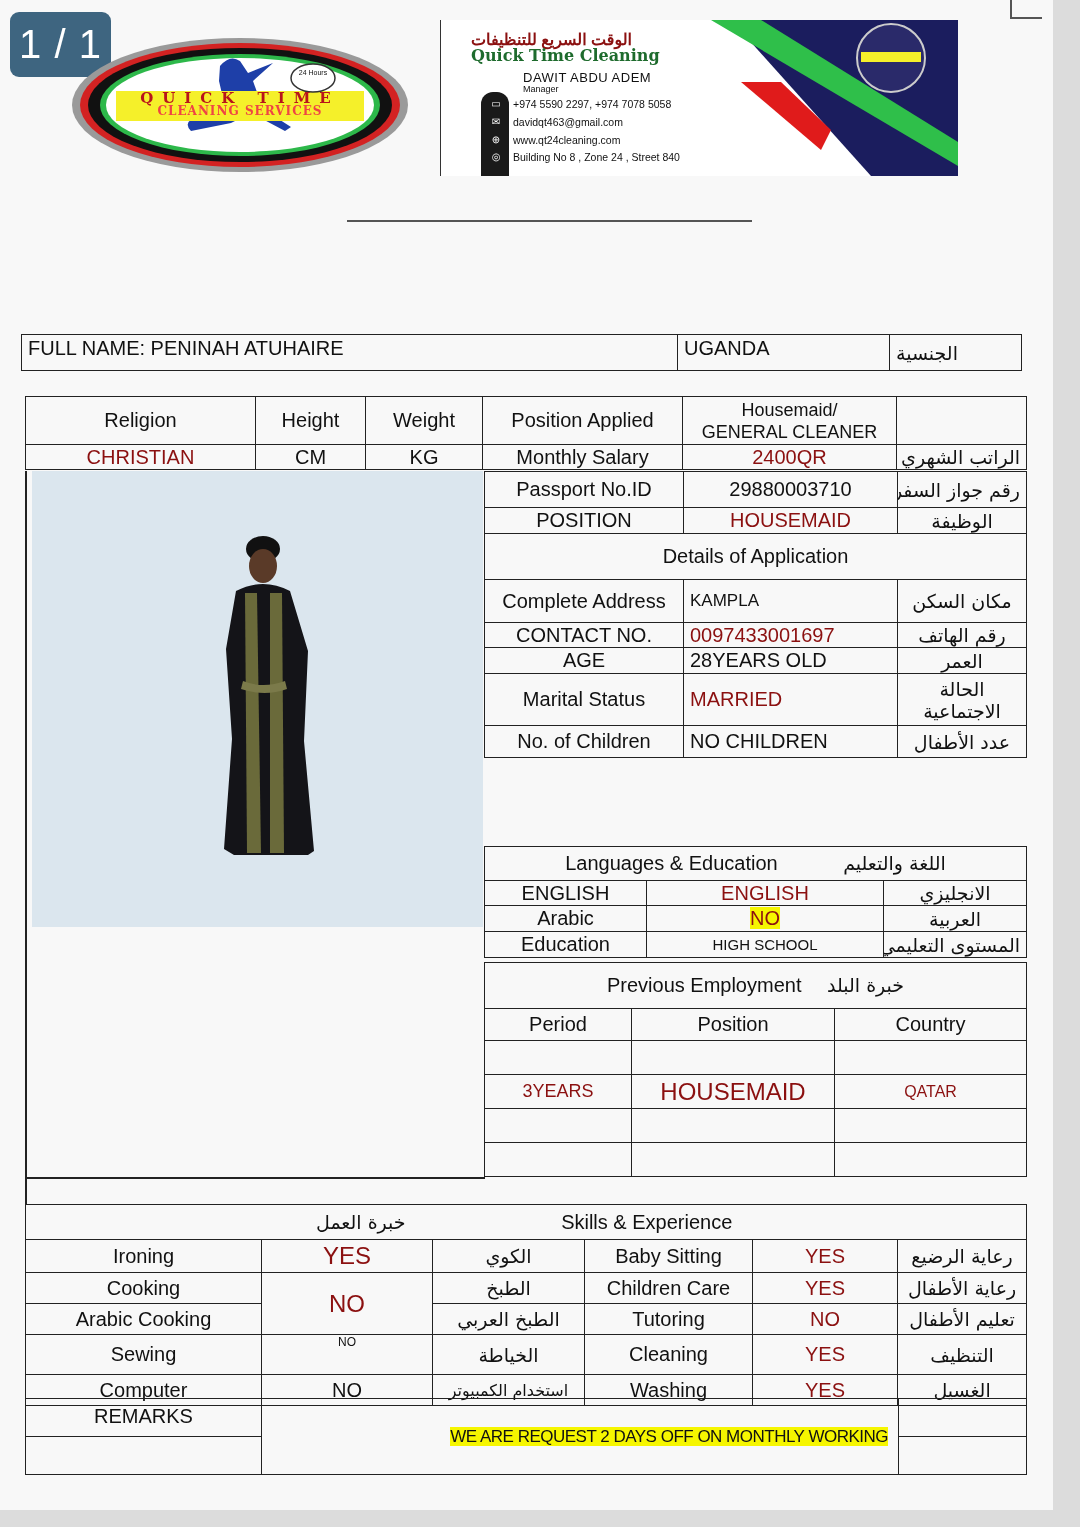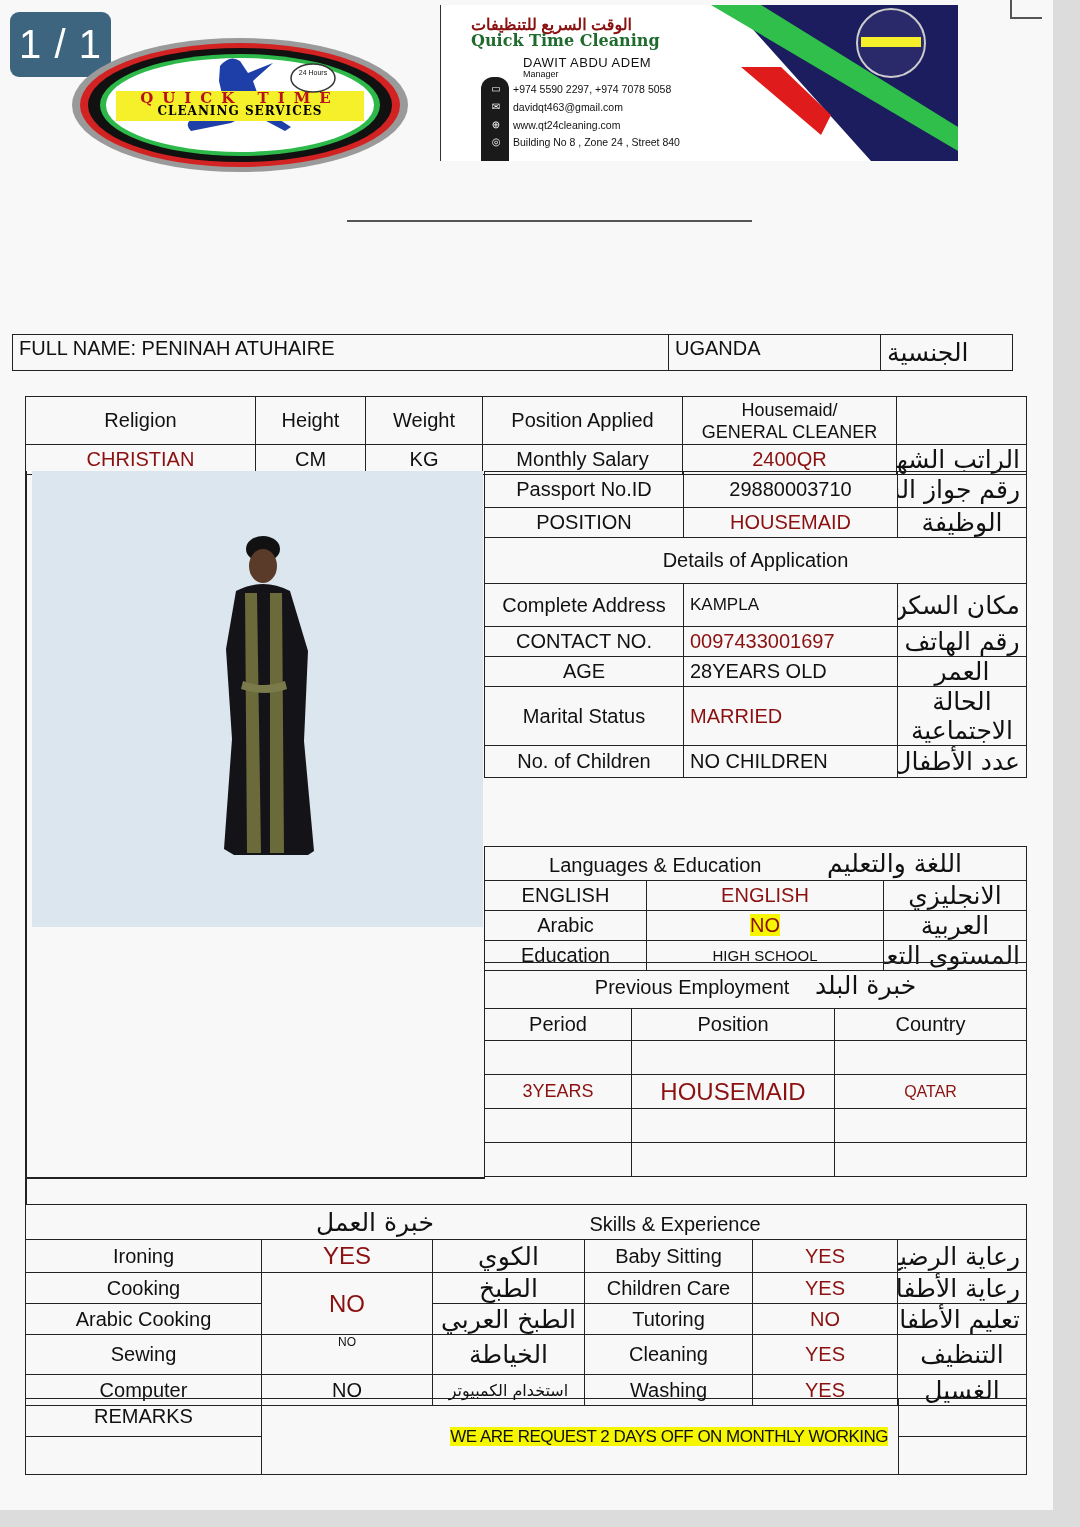--- a/index.html
+++ b/index.html
@@ -6,33 +6,33 @@
   body { width:1080px; height:1527px; background:#dcdcdc; position:relative; overflow:hidden;
          font-family:"Liberation Sans", sans-serif; color:#111; }
   .page { position:absolute; left:0; top:0; width:1053px; height:1510px; background:#f8f8f8; }
   .abs { position:absolute; }
   .badge { left:10px; top:12px; width:101px; height:65px; background:#3e6580; border-radius:9px;
            color:#fff; font-size:40px; display:flex; align-items:center; justify-content:center; letter-spacing:1px; }
   .corner-mark { left:1010px; top:0; width:30px; height:17px; border-left:2px solid #555; border-bottom:2px solid #555; }
   
   .logo { left:70px; top:36px; width:340px; height:138px; }
   
-  .card { left:440px; top:5px; width:517px; height:156px; background:#fff; border-left:1px solid #333; overflow:hidden; }
+  .card { left:440px; top:20px; width:517px; height:156px; background:#fff; border-left:1px solid #333; overflow:hidden; }
   .card-ar { left:30px; top:10px; font-size:16px; color:#8b1010; font-weight:bold; }
   .card-en { left:30px; top:26px; font-size:16px; color:#1e6b2d; font-weight:bold; font-family:"DejaVu Serif", serif; }
   .card-name { left:82px; top:50px; font-size:13px; letter-spacing:0.5px; }
   .card-role { left:82px; top:64px; font-size:9px; }
   .card-strip { left:40px; top:72px; width:28px; height:84px; background:#1a1a1a; border-radius:12px 12px 0 0; }
   .card-row { left:48px; font-size:10.5px; display:flex; align-items:center; gap:10px; }
   .card-row .ic { width:14px; height:12px; color:#fff; font-size:10px; line-height:12px; text-align:center; }
   .hline { left:347px; top:220px; width:405px; height:2px; background:#555; }
   table { border-collapse:collapse; position:absolute; table-layout:fixed; }
   td { border:1.5px solid #222; padding:0 6px; font-size:20px; text-align:center; vertical-align:middle; overflow:hidden; white-space:nowrap; }
   .red { color:#8b1010; }
-  .ar { font-family:"DejaVu Sans", sans-serif; font-size:25px; direction:rtl; }
+  .ar { font-family:"DejaVu Sans", sans-serif; font-size:19px; direction:rtl; }
   .left { text-align:left; }
   .hl { background:#f6f600; }
   .photo { left:32px; top:471px; width:451px; height:456px; background:#dbe6ee; }
 </style>
 </head>
 <body>
 
 <div class="page">
 
   <div class="abs badge">1 / 1</div>
@@ -43,21 +43,21 @@
       <ellipse cx="170" cy="69" rx="168" ry="67" fill="#9a9a9a"></ellipse>
       <ellipse cx="170" cy="69" rx="160" ry="62" fill="#d32222"></ellipse>
       <ellipse cx="170" cy="69" rx="152" ry="57" fill="#111"></ellipse>
       <ellipse cx="170" cy="69" rx="140" ry="51" fill="#2db84a"></ellipse>
       <ellipse cx="170" cy="69" rx="134" ry="47" fill="#fff"></ellipse>
       <path d="M150 30 q10 -12 20 -5 l8 12 l25 -10 l-20 18 l10 28 l28 18 l-6 4 l-34 -18 l-20 10 l-40 8 q-10 -10 10 -16 l24 -8 l-6 -26 z" fill="#1e3fa8"></path>
       <rect x="46" y="55" width="248" height="30" fill="#f5f02a"></rect>
       <ellipse cx="243" cy="42" rx="22" ry="14" fill="#fff" stroke="#333" stroke-width="1.5"></ellipse>
     </svg>
     <div class="abs" style="left:48px;top:55px;width:244px;text-align:center;font-family:'DejaVu Serif',serif;font-weight:bold;color:#b8141b;font-size:15px;letter-spacing:9px;line-height:14px;">QUICK TIME</div>
-    <div class="abs" style="left:48px;top:68px;width:244px;text-align:center;font-family:'DejaVu Serif',serif;font-weight:bold;color:#000000;font-size:12px;letter-spacing:1px;line-height:14px;">CLEANING SERVICES</div>
+    <div class="abs" style="left:48px;top:68px;width:244px;text-align:center;font-family:'DejaVu Serif',serif;font-weight:bold;color:#ef4444;font-size:12px;letter-spacing:1px;line-height:14px;">CLEANING SERVICES</div>
     <div class="abs" style="left:225px;top:33px;width:36px;text-align:center;font-size:7px;line-height:8px;">24 Hours</div>
   </div>
 
   <div class="abs card">
     <svg class="abs" style="left:0;top:0" width="517" height="156" viewBox="0 0 517 156">
       <polygon points="290,0 517,0 517,156 430,156" fill="#1b1d5e"></polygon>
       <polygon points="270,0 320,0 517,122 517,146" fill="#2fbf4a"></polygon>
       <polygon points="300,62 340,62 390,110 380,130" fill="#e01b1b"></polygon>
       <circle cx="450" cy="38" r="34" fill="#2a2a6a" stroke="#ccc" stroke-width="2"></circle>
       <rect x="420" y="32" width="60" height="10" fill="#f5f02a"></rect>
@@ -80,21 +80,21 @@
       <span>www.qt24cleaning.com</span>
     </div>
     <div class="abs card-row" style="top:131px;">
       <span class="ic">◎</span>
       <span>Building No 8 , Zone 24 , Street 840</span>
     </div>
   </div>
 
   <div class="abs hline"></div>
 
-  <table style="left:12px;top:334px;width:1000px;">
+  <table style="left:21px;top:334px;width:1000px;">
     <colgroup>
         <col style="width:656px">
         <col style="width:212px">
         <col style="width:132px">
       </colgroup>
     <tbody>
         <tr style="height:36px;">
       <td class="left" style="vertical-align:top;padding-top:2px;">FULL NAME: PENINAH ATUHAIRE</td>
       <td class="left" style="vertical-align:top;padding-top:2px;">UGANDA</td>
       <td class="ar" style="text-align:left;">الجنسية</td>

